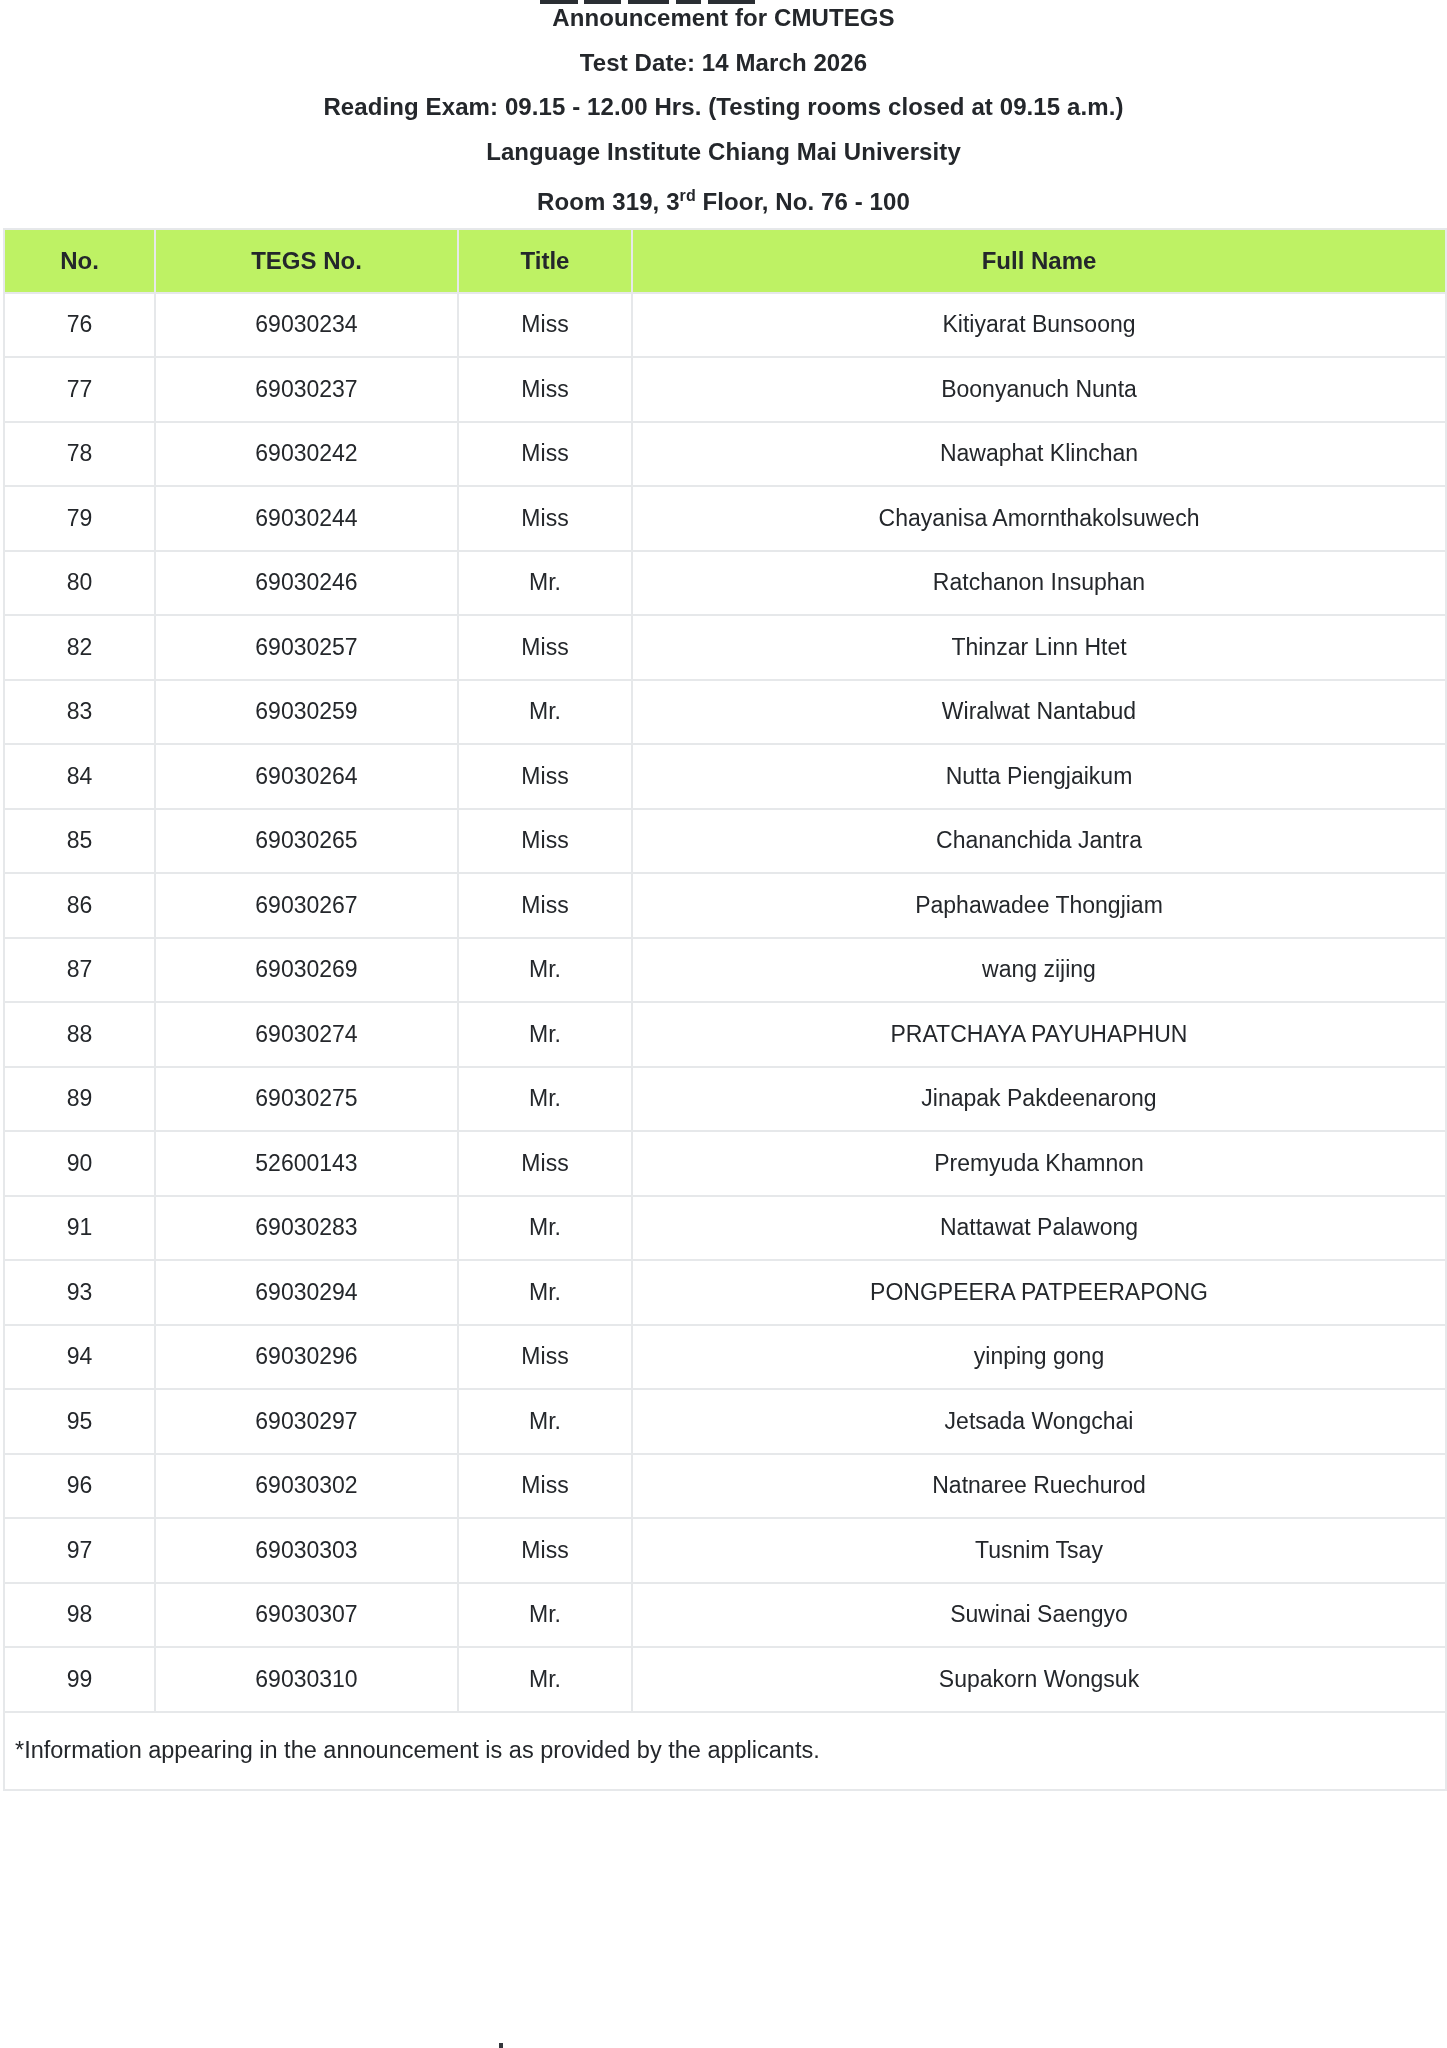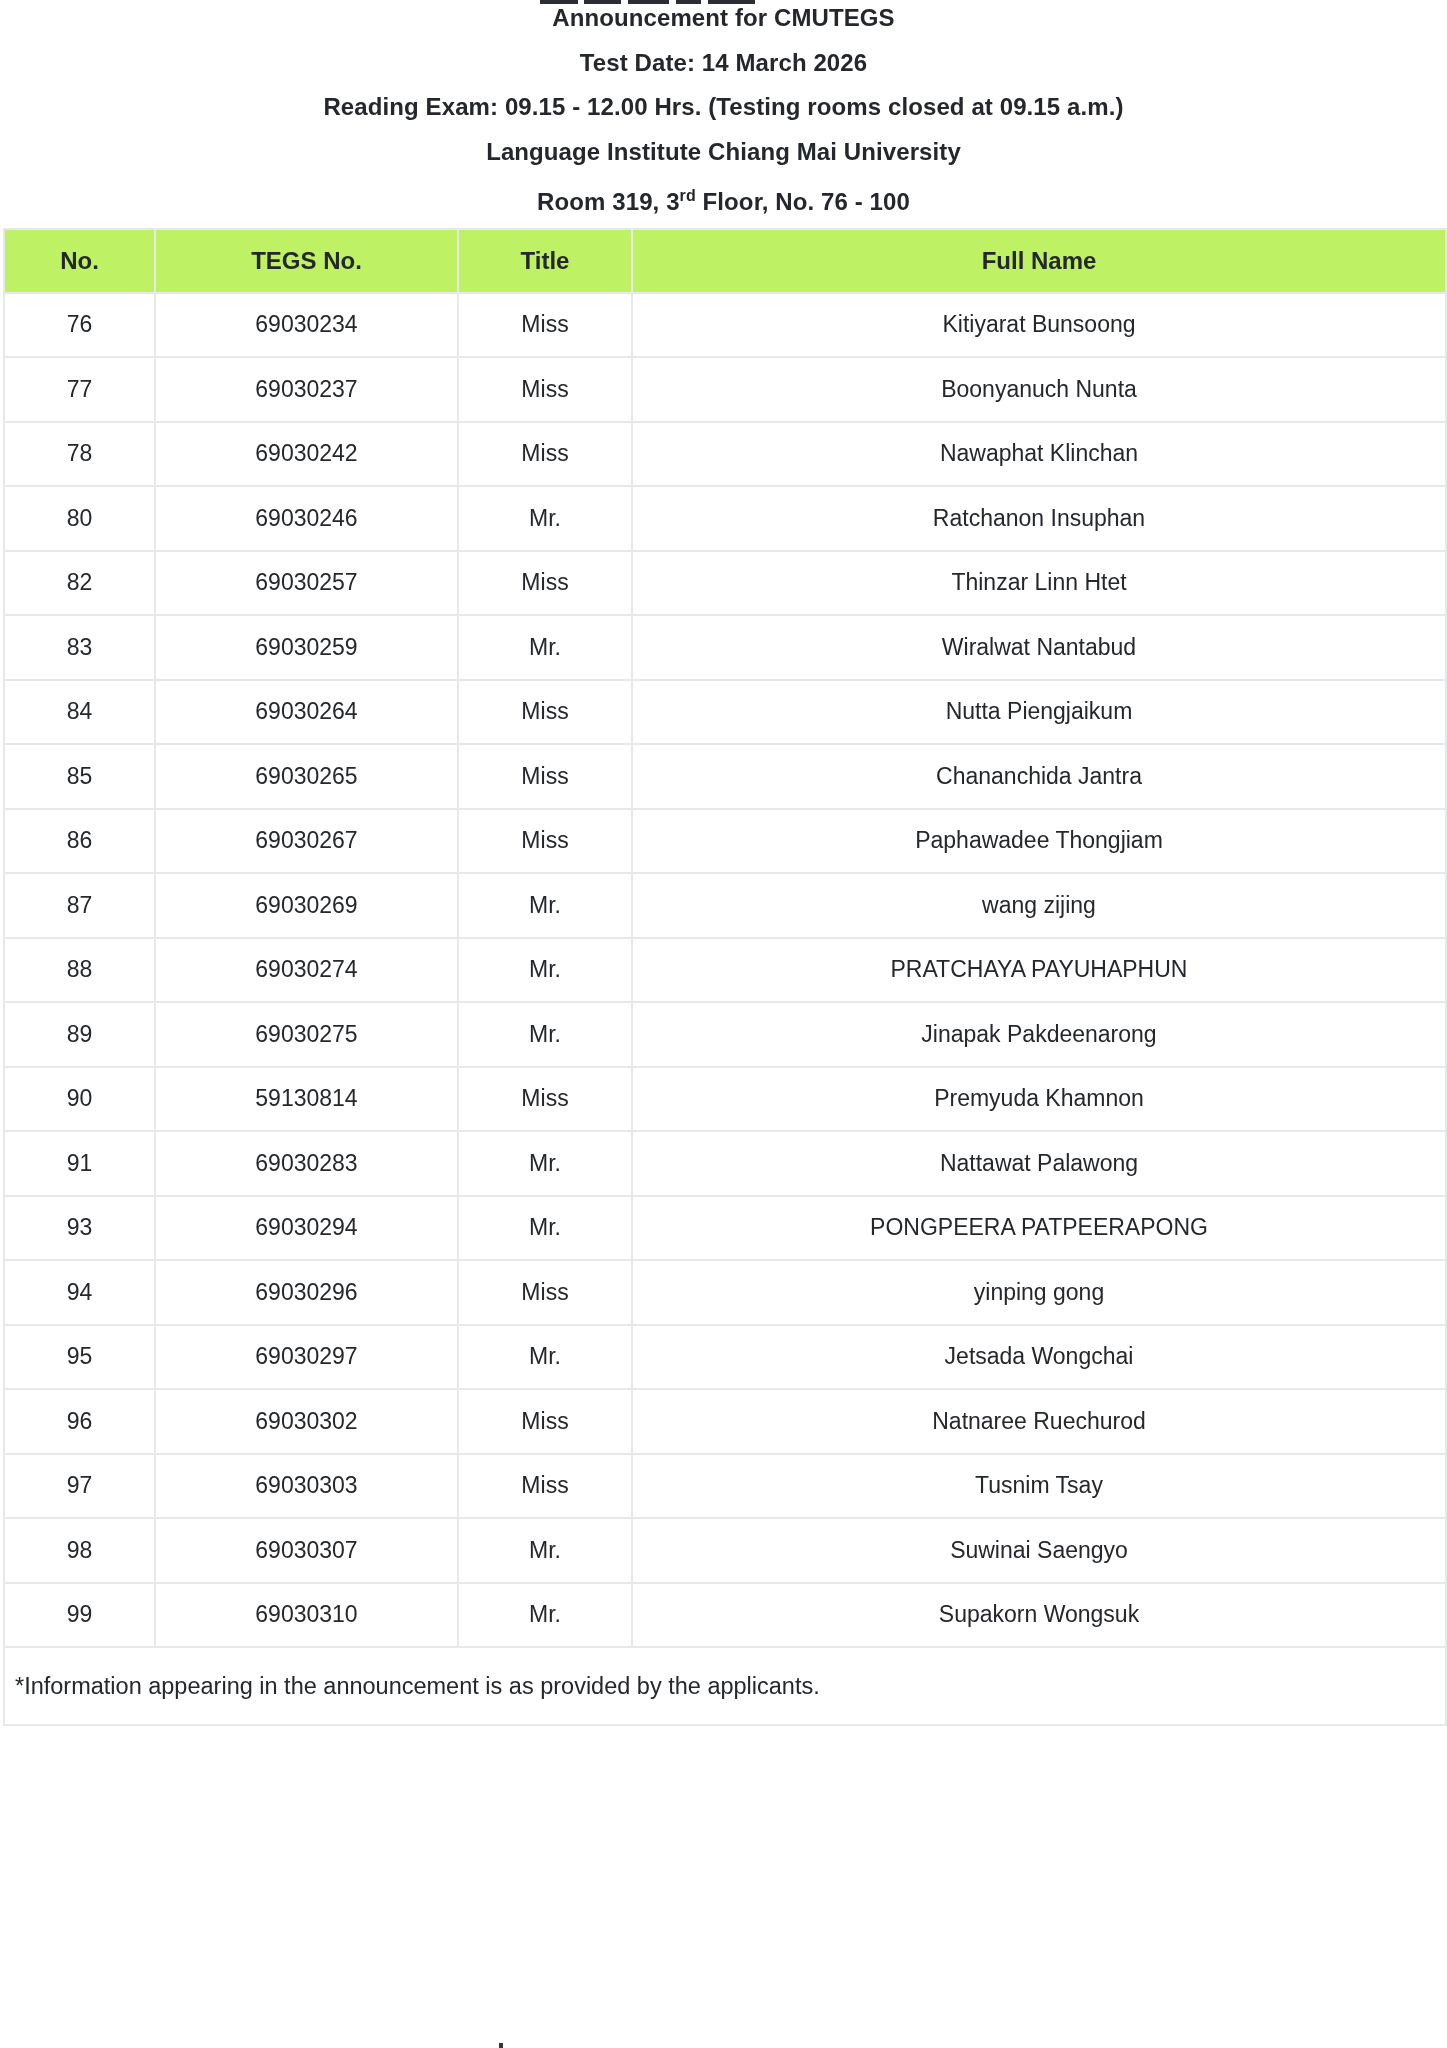--- a/index.html
+++ b/index.html
@@ -145,20 +145,26 @@
         <td>Miss</td>
         <td>Boonyanuch Nunta</td>
       </tr>
       <tr>
         <td>78</td>
         <td>69030242</td>
         <td>Miss</td>
         <td>Nawaphat Klinchan</td>
       </tr>
       <tr>
+        <td>79</td>
+        <td>69030244</td>
+        <td>Miss</td>
+        <td>Chayanisa Amornthakolsuwech</td>
+      </tr>
+      <tr>
         <td>80</td>
         <td>69030246</td>
         <td>Mr.</td>
         <td>Ratchanon Insuphan</td>
       </tr>
       <tr>
         <td>82</td>
         <td>69030257</td>
         <td>Miss</td>
         <td>Thinzar Linn Htet</td>
@@ -200,21 +206,21 @@
         <td>PRATCHAYA PAYUHAPHUN</td>
       </tr>
       <tr>
         <td>89</td>
         <td>69030275</td>
         <td>Mr.</td>
         <td>Jinapak Pakdeenarong</td>
       </tr>
       <tr>
         <td>90</td>
-        <td>59130814</td>
+        <td>52600143</td>
         <td>Miss</td>
         <td>Premyuda Khamnon</td>
       </tr>
       <tr>
         <td>91</td>
         <td>69030283</td>
         <td>Mr.</td>
         <td>Nattawat Palawong</td>
       </tr>
       <tr>

